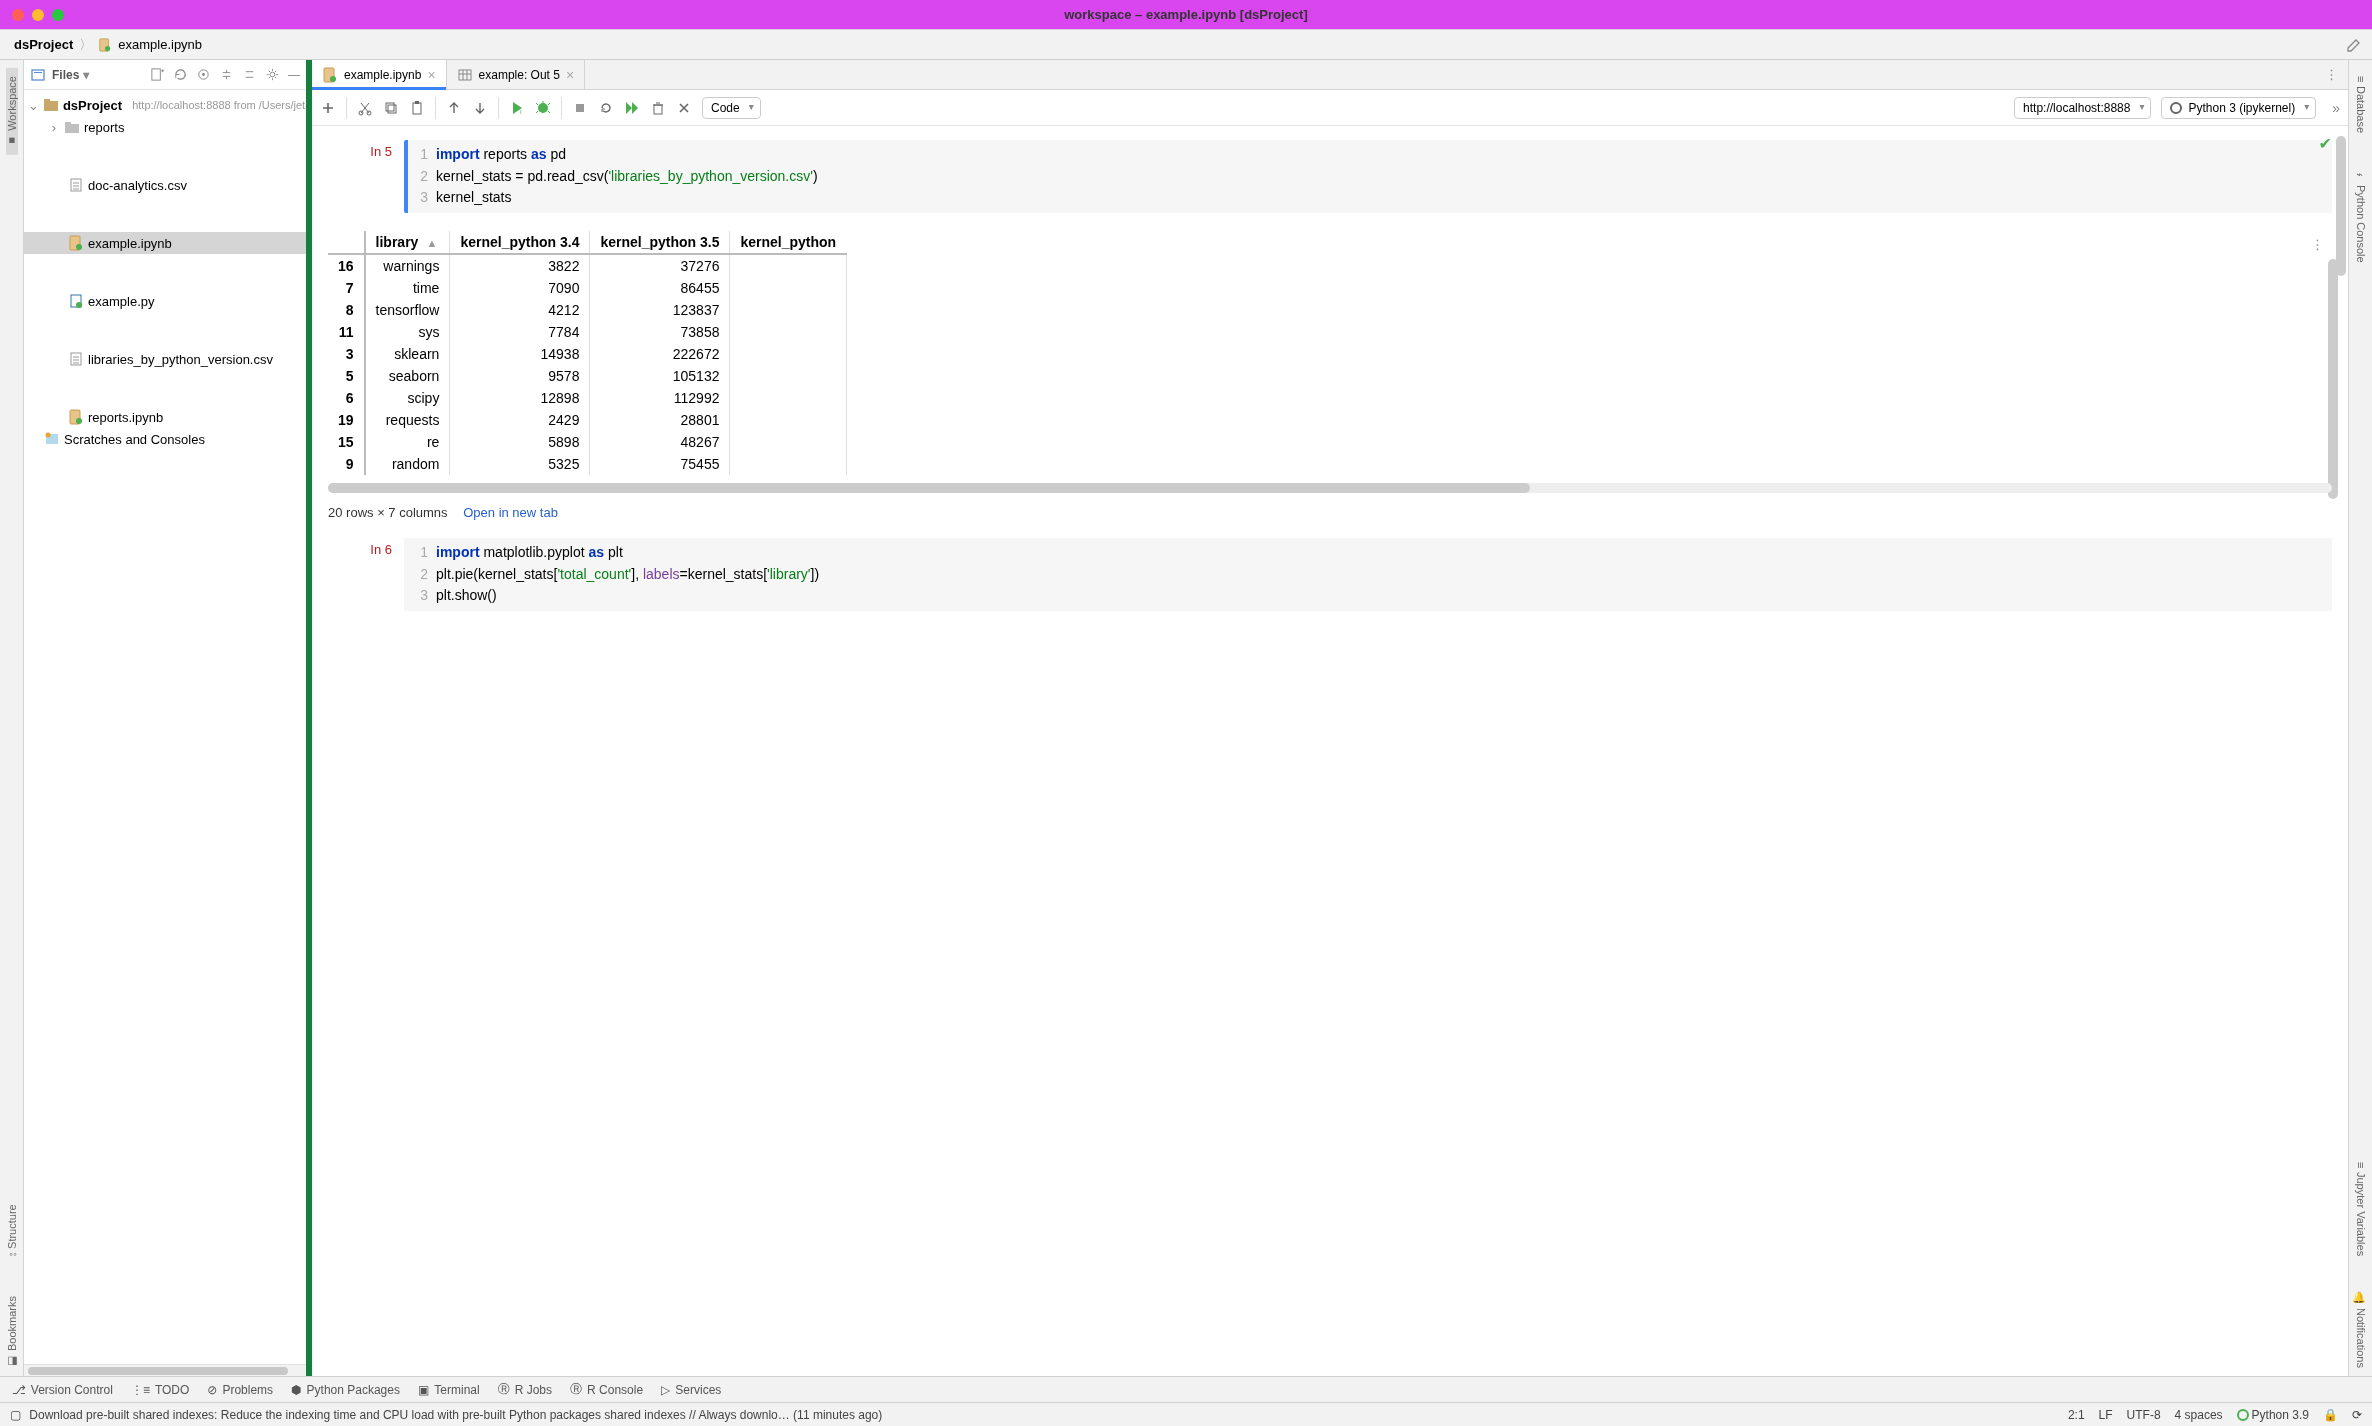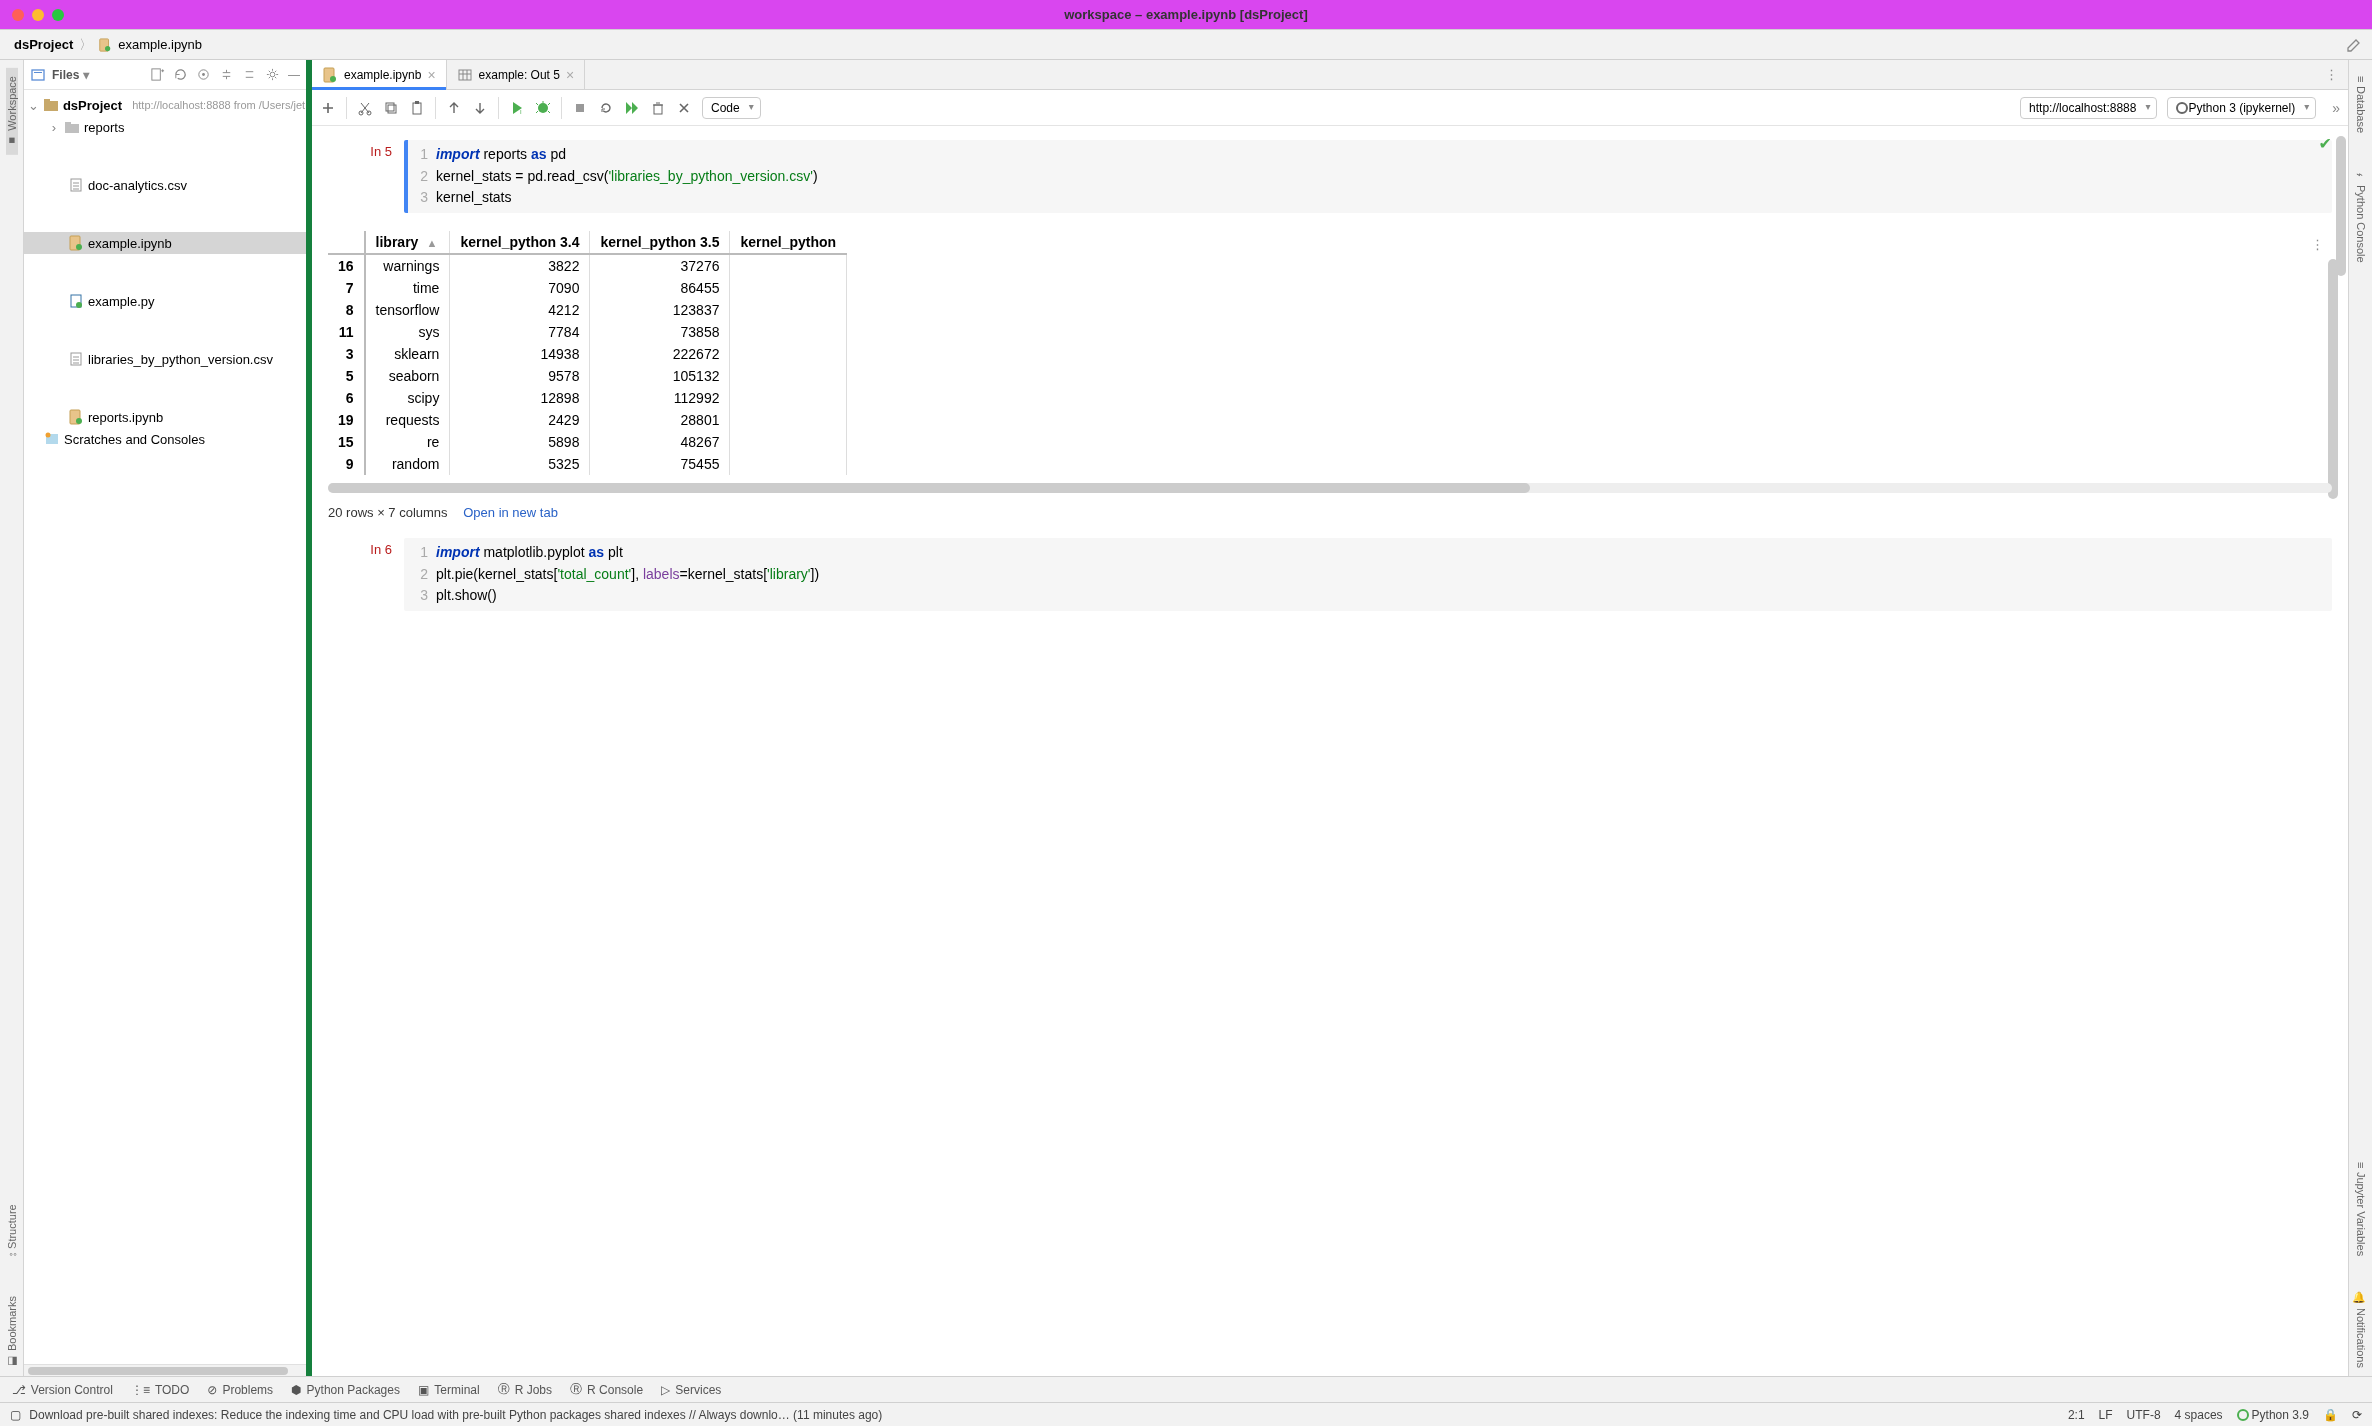--- a/index.html
+++ b/index.html
@@ -62,36 +62,36 @@
 .tab-close { color:#aaa; font-size:14px; }
 .tabs-right { margin-left:auto; display:flex; align-items:center; padding: 0 10px; color:#888; }
 
 
 .nb-toolbar { height: 36px; display:flex; align-items:center; padding: 0 8px; gap: 10px; border-bottom: 1px solid #e4e4e4; }
 .nb-sep { width:1px; height:22px; background:#ddd; }
 .nb-ico { width:16px; height:16px; display:inline-flex; color:#666; }
 .nb-ico.green { color:#4caf50; }
 .nb-dd { border:1px solid #ccc; border-radius:4px; padding: 3px 20px 3px 8px; font-size:12px; background:#fff; position:relative; }
 .nb-dd::after { content:'▾'; position:absolute; right:6px; top:3px; color:#888; font-size:10px; }
-.nb-kernel { display:flex; align-items:center; }
+.nb-kernel { display:flex; align-items:center; gap:6px; }
 .nb-kernel-ring { width:12px; height:12px; border:2px solid #666; border-radius:50%; }
 .nb-more { color:#888; font-size:14px; margin-left:6px; }
 
 
 .nb-body { flex:1; overflow-y:auto; padding: 14px 16px; position:relative; }
 .cell { margin-bottom: 18px; }
 .cell-row { display:flex; }
 .prompt { width: 76px; text-align:right; padding-right: 12px; font-family: 'Menlo','Consolas',monospace; font-size:13px; color:#b91c1c; padding-top:4px; }
 .prompt.out { color:#d17034; }
 .prompt .chev { color:#999; margin-left:4px; }
 .code-area { flex:1; background:#f6f6f6; border-radius: 2px; padding: 4px 0; position:relative; border-left: 4px solid #4285f4; }
 .code-line { display:flex; font-family:'Menlo','Consolas',monospace; font-size:14px; line-height:1.55; }
 .gutter { width: 28px; text-align:right; color:#aaa; padding-right:8px; }
 .code { flex:1; white-space:pre; }
-.kw { color:#0033b3; font-weight:600;font-style:italic; }
+.kw { color:#0033b3; font-weight:600; }
 .as { color:#0033b3; font-weight:600; }
 .str { color:#067d17; }
 .arg { color:#7a3e9d; }
 .check { position:absolute; top:-6px; right:0; color:#4caf50; font-size:16px; }
 
 
 .out-table-wrap { flex:1; position:relative; }
 .out-table { border-collapse:collapse; font-family:'Menlo','Consolas',monospace; font-size:14px; }
 .out-table th, .out-table td { padding: 3px 10px; border-right: 1px solid #ddd; }
 .out-table th { border-bottom: 2px solid #bbb; font-weight:600; text-align:left; }

